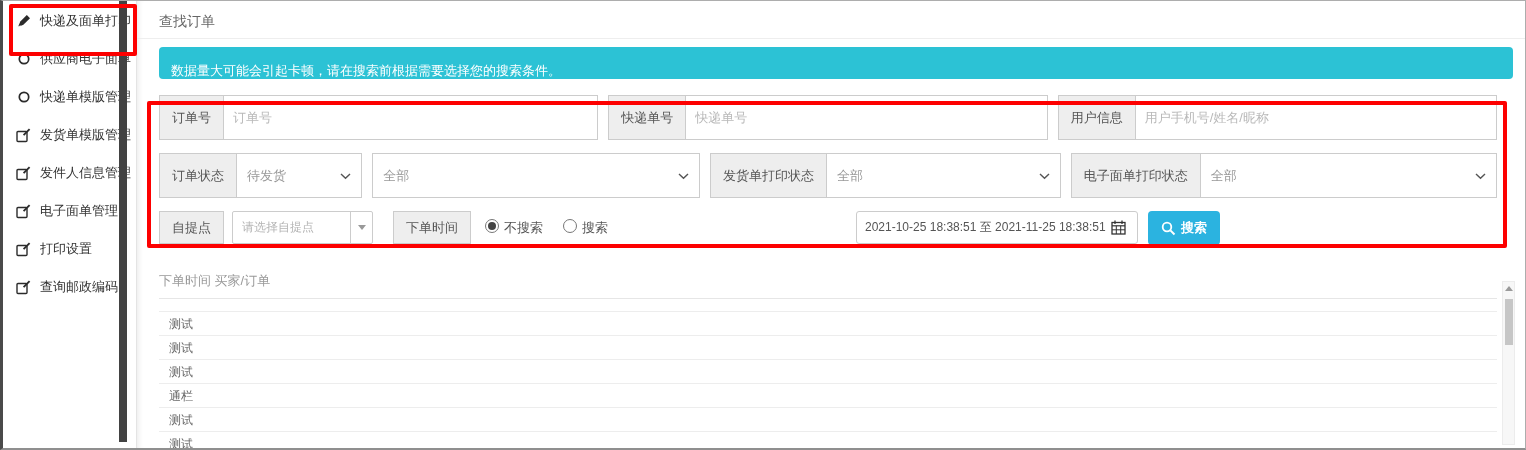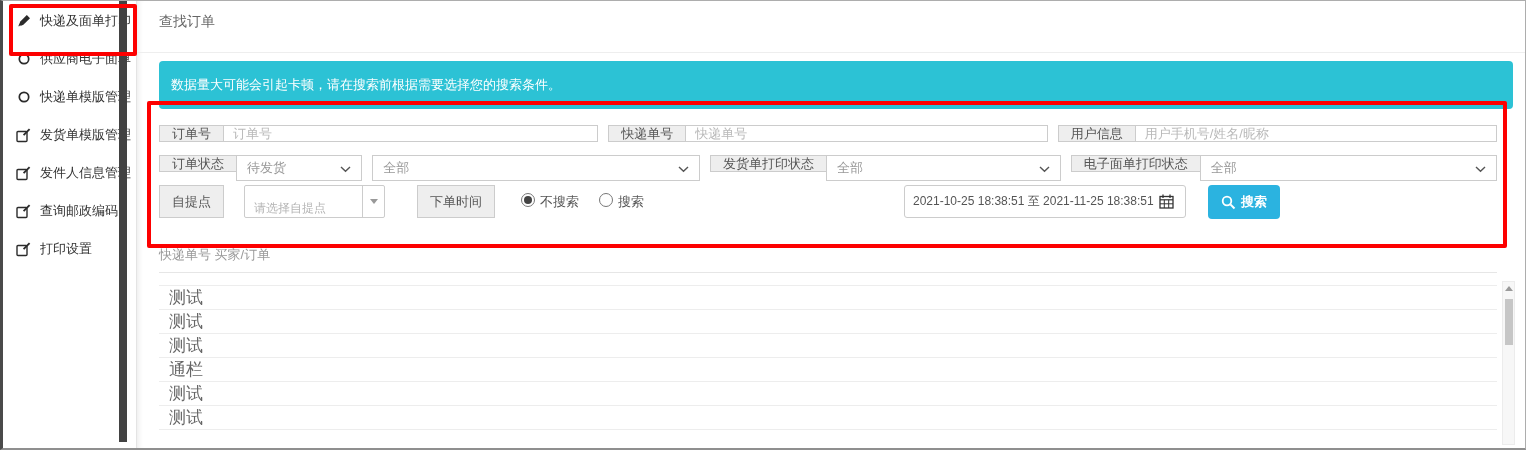--- a/index.html
+++ b/index.html
@@ -8,59 +8,59 @@
         border:1px solid #adadad;border-left:3px solid #4a4a4a;border-bottom:2px solid #8f8f8f}
   
   .sidebar{flex:0 0 133px;position:relative;background:#fff;padding-top:1px}
   .side-item{height:38px;display:flex;align-items:center;gap:9px;padding-left:13px;
              font-size:13px;color:#333;cursor:pointer;white-space:nowrap}
   .side-item .ic{width:15px;height:15px;flex:none;display:flex;align-items:center;justify-content:center}
   .side-scroll{position:absolute;top:0;left:116px;width:8px;height:441px;background:#424242}
   
   .main{flex:1;min-width:0;position:relative;border-left:1px solid #e4e4e4;
         box-shadow:inset 7px 0 7px -7px rgba(0,0,0,.12);padding:0 12px 0 22px}
-  .page-title{height:52px;line-height:40px;font-size:14px;color:#666;
+  .page-title{height:38px;line-height:40px;font-size:14px;color:#666;
               border-bottom:1px solid #eee;margin:0 -12px 0 -22px;padding-left:22px}
-  .notice{margin-top:8px;height:48px;line-height:48px;border-radius:4px;
+  .notice{margin-top:8px;height:32px;line-height:48px;border-radius:4px;
           color:#fff;font-size:13px;padding-left:12px;overflow:hidden;white-space:nowrap}
   
   .filters{padding:16px 16px 12px 0}
-  .frow{display:flex;align-items:stretch;height:17px;margin-bottom:13px;gap:10px}
-  .frow.r3{height:33px;margin-bottom:0;gap:12px}
+  .frow{display:flex;align-items:stretch;height:45px;margin-bottom:13px;gap:10px}
+  .frow.r3{height:33px;margin-bottom:0;gap:0}
   .ig{display:flex;flex:1;min-width:0}
   .addon{display:flex;align-items:center;padding:0 12px;background:#eee;border:1px solid #ccc;
          border-right:0;font-size:13px;color:#555;white-space:nowrap}
   .addon.sa{border-right:1px solid #ccc}
   .ig input{flex:1;min-width:0;border:1px solid #ccc;padding:0 9px;font-size:13px;color:#555;outline:none;border-radius:0}
   input::placeholder{color:#b9b9b9}
   .sel{flex:1;min-width:0;display:flex;align-items:center;background:#fff;border:1px solid #ccc;
        padding:12px 10px;font-size:13px;color:#999;cursor:pointer;white-space:nowrap}
   .sel .chev{margin-left:auto;flex:none}
   .g1{flex:.62}.g2{flex:1}.g3{flex:1.07}.g4{flex:1.3}
-  .pickup{width:141px;margin-left:8px;display:flex;align-items:flex-end;border:1px solid #ccc;
+  .pickup{width:141px;margin-left:8px;display:flex;align-items:center;border:1px solid #ccc;
           border-radius:2px;background:#fff;cursor:pointer}
   .pickup .ph{flex:1;padding-left:9px;font-size:12px;color:#b5b5b5;white-space:nowrap;overflow:hidden}
   .pickup .arr{width:22px;align-self:stretch;border-left:1px solid #ccc;display:flex;
                align-items:center;justify-content:center}
   .time-label{margin-left:20px}
   .radios{display:flex;align-items:center;gap:20px;margin-left:14px;font-size:13px;color:#555}
   .radio{display:flex;gap:5px;cursor:pointer}
   .rdot{width:14px;height:14px;border:1px solid #777;border-radius:50%;position:relative;background:#fff;flex:none}
   .radio.on .rdot::after{content:"";position:absolute;inset:2px;background:#444;border-radius:50%}
   .date{margin-left:248px;width:282px;display:flex;align-items:center;border:1px solid #ccc;
         border-radius:3px;padding:0 8px;font-size:12px;color:#555;background:#fff;cursor:text;white-space:nowrap}
   .date svg{margin-left:5px;flex:none}
   .search-btn{margin-left:10px;padding:0 13px;height:34px;display:flex;align-items:center;gap:5px;
               color:#fff;border:none;border-radius:4px;font-size:13px;font-weight:bold;cursor:pointer}
   
   .results{padding-right:16px}
   .results-header{margin-top:16px;font-size:13px;color:#999}
   .results-hr{border:none;border-top:1px solid #e6e6e6;margin-top:8px}
   .rlist{margin-top:12px;border-top:1px solid #ededed}
-  .rrow{height:24px;line-height:24px;padding-left:10px;font-size:17px;color:#666;
+  .rrow{height:24px;line-height:24px;padding-left:10px;font-size:12px;color:#666;
         border-bottom:1px solid #ededed;cursor:pointer}
   
   .v-scrollbar{position:absolute;top:280px;right:10px;bottom:3px;width:13px;
                background:#f7f7f7;border:1px solid #ececec}
   .v-scrollbar .up{display:block;margin:4px auto 0}
   .v-thumb{position:absolute;top:17px;left:2px;width:8px;height:46px;background:#c6c6c6}
   
   .rb{position:absolute;border:4px solid #fd0000;border-radius:2px;pointer-events:none;z-index:50}
   .rb1{left:6px;top:3px;width:128px;height:52px}
   .rb2{left:144px;top:100px;width:1360px;height:147px}
@@ -114,30 +114,39 @@
       </span>
       <span>发件人信息管理</span>
     </div>
     <div class="side-item">
       <span class="ic">
         <svg width="15" height="15" viewBox="0 0 15 15">
             <rect x="1" y="3.5" width="10" height="10" rx="1" fill="none" stroke="#2b2b2b" stroke-width="1.4"></rect>
             <path d="M13.6 1.2 L7.6 7.2" stroke="#2b2b2b" stroke-width="1.8"></path>
           </svg>
       </span>
+      <span>电子面单管理</span>
+    </div>
+    <div class="side-item">
+      <span class="ic">
+        <svg width="15" height="15" viewBox="0 0 15 15">
+            <rect x="1" y="3.5" width="10" height="10" rx="1" fill="none" stroke="#2b2b2b" stroke-width="1.4"></rect>
+            <path d="M13.6 1.2 L7.6 7.2" stroke="#2b2b2b" stroke-width="1.8"></path>
+          </svg>
+      </span>
+      <span>打印设置</span>
+    </div>
+    <div class="side-item">
+      <span class="ic">
+        <svg width="15" height="15" viewBox="0 0 15 15">
+            <rect x="1" y="3.5" width="10" height="10" rx="1" fill="none" stroke="#2b2b2b" stroke-width="1.4"></rect>
+            <path d="M13.6 1.2 L7.6 7.2" stroke="#2b2b2b" stroke-width="1.8"></path>
+          </svg>
+      </span>
       <span>查询邮政编码</span>
-    </div>
-    <div class="side-item">
-      <span class="ic">
-        <svg width="15" height="15" viewBox="0 0 15 15">
-            <rect x="1" y="3.5" width="10" height="10" rx="1" fill="none" stroke="#2b2b2b" stroke-width="1.4"></rect>
-            <path d="M13.6 1.2 L7.6 7.2" stroke="#2b2b2b" stroke-width="1.8"></path>
-          </svg>
-      </span>
-      <span>打印设置</span>
     </div>
     <div class="side-scroll"></div>
   </aside>
 
   <main class="main">
     <div class="page-title">查找订单</div>
 
     <div class="notice" style="background:#2cc2d5">
       <span>数据量大可能会引起卡顿，请在搜索前根据需要选择您的搜索条件。</span>
     </div>
@@ -234,21 +243,21 @@
           <svg width="15" height="15" viewBox="0 0 15 15">
               <circle cx="6" cy="6" r="4.3" fill="none" stroke="#fff" stroke-width="1.8"></circle>
               <line x1="9.4" y1="9.4" x2="13.5" y2="13.5" stroke="#fff" stroke-width="2"></line>
             </svg>
           <span>搜索</span>
         </button>
       </div>
     </section>
 
     <section class="results">
-      <div class="results-header">快递单号 买家/订单</div>
+      <div class="results-header">下单时间 买家/订单</div>
       <hr class="results-hr">
       <div class="rlist">
         <div class="rrow">测试</div>
         <div class="rrow">测试</div>
         <div class="rrow">测试</div>
         <div class="rrow">通栏</div>
         <div class="rrow">测试</div>
         <div class="rrow">测试</div>
       </div>
 

